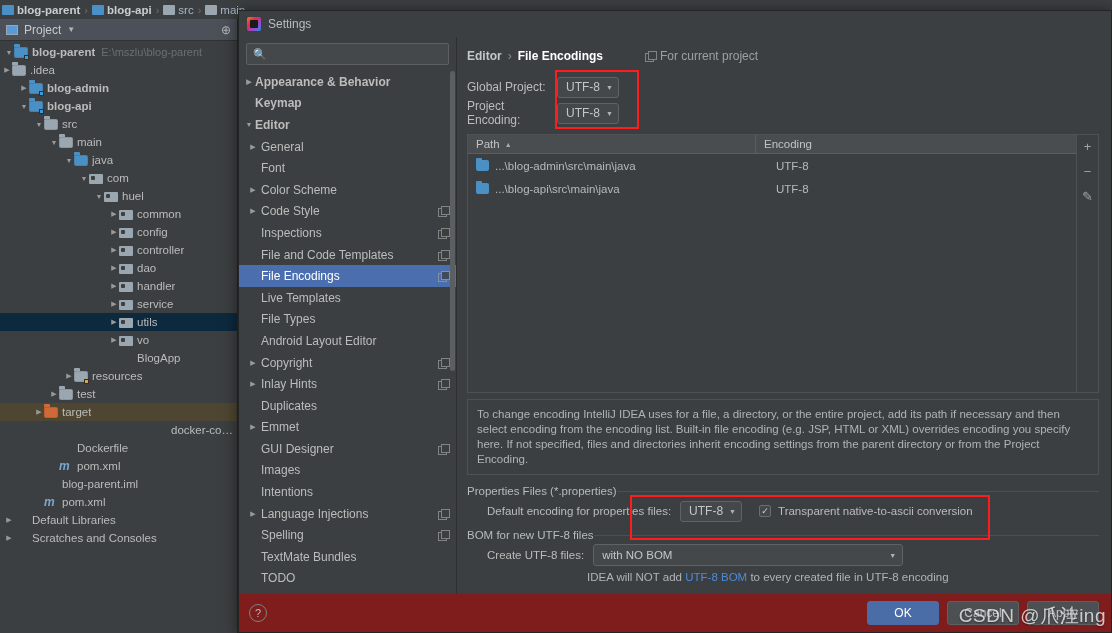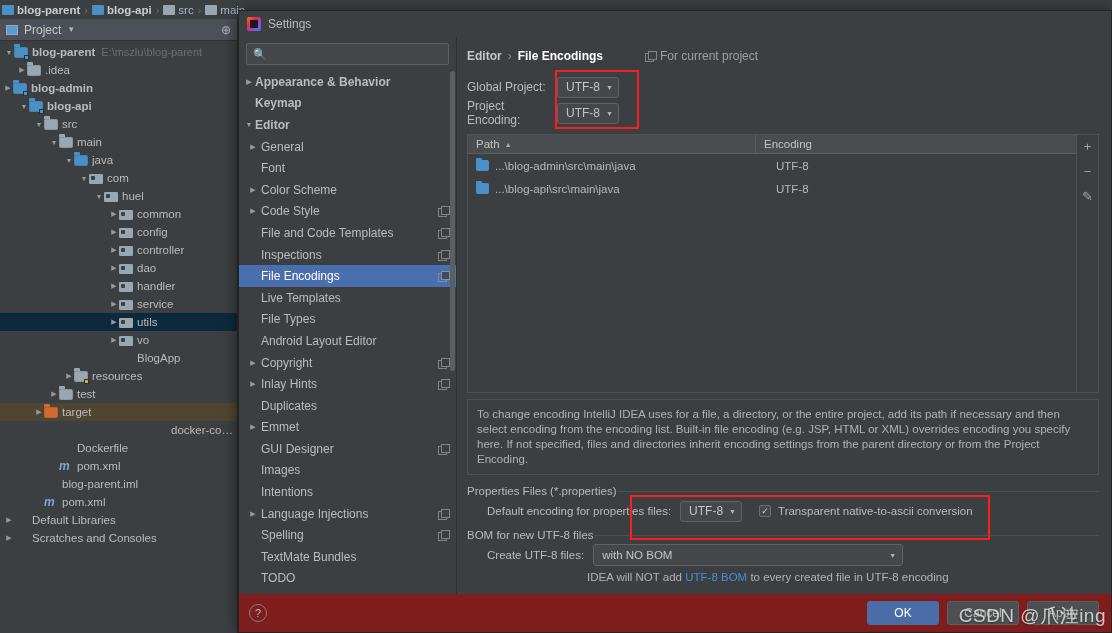--- a/index.html
+++ b/index.html
@@ -254,28 +254,28 @@
     <div class="tree" id="project-tree">
         <div class="trow" style="padding-left: 4px;">
           <span class="arrow">▼</span>
           <span class="ico">
             <span class="ic-folder ic-folder-blue" style="display:block;"></span>
             <span class="ic-badge"></span>
           </span>
           <span class="lbl b">blog-parent</span>
           <span class="sub">E:\mszlu\blog-parent</span>
         </div>
-        <div class="trow" style="padding-left: 17px; align-items: center;">
+        <div class="trow" style="padding-left: 2px; align-items: center;">
           <span class="arrow">▶</span>
           <span class="ico">
             <span class="ic-folder" style="display:block;"></span>
           </span>
           <span class="lbl">.idea</span>
         </div>
-        <div class="trow" style="padding-left: 3px;">
+        <div class="trow" style="padding-left: 19px;">
           <span class="arrow">▶</span>
           <span class="ico">
             <span class="ic-folder ic-folder-blue" style="display:block;"></span>
             <span class="ic-badge"></span>
           </span>
           <span class="lbl b">blog-admin</span>
         </div>
         <div class="trow" style="padding-left: 19px;">
           <span class="arrow">▼</span>
           <span class="ico">
@@ -486,26 +486,26 @@
                 <span class="na">▶</span>
                 <span class="nlbl">Color Scheme</span>
               </div>
               <div class="nav-item lvl1">
                 <span class="na">▶</span>
                 <span class="nlbl">Code Style</span>
                 <span class="copy-ico"></span>
               </div>
               <div class="nav-item lvl1">
                 <span class="na"></span>
+                <span class="nlbl">Inspections</span>
+                <span class="copy-ico"></span>
+              </div>
+              <div class="nav-item lvl1">
+                <span class="na"></span>
                 <span class="nlbl">File and Code Templates</span>
-                <span class="copy-ico"></span>
-              </div>
-              <div class="nav-item lvl1">
-                <span class="na"></span>
-                <span class="nlbl">Inspections</span>
                 <span class="copy-ico"></span>
               </div>
               <div class="nav-item lvl1 sel">
                 <span class="na"></span>
                 <span class="nlbl">File Encodings</span>
                 <span class="copy-ico"></span>
               </div>
               <div class="nav-item lvl1">
                 <span class="na"></span>
                 <span class="nlbl">Live Templates</span>

